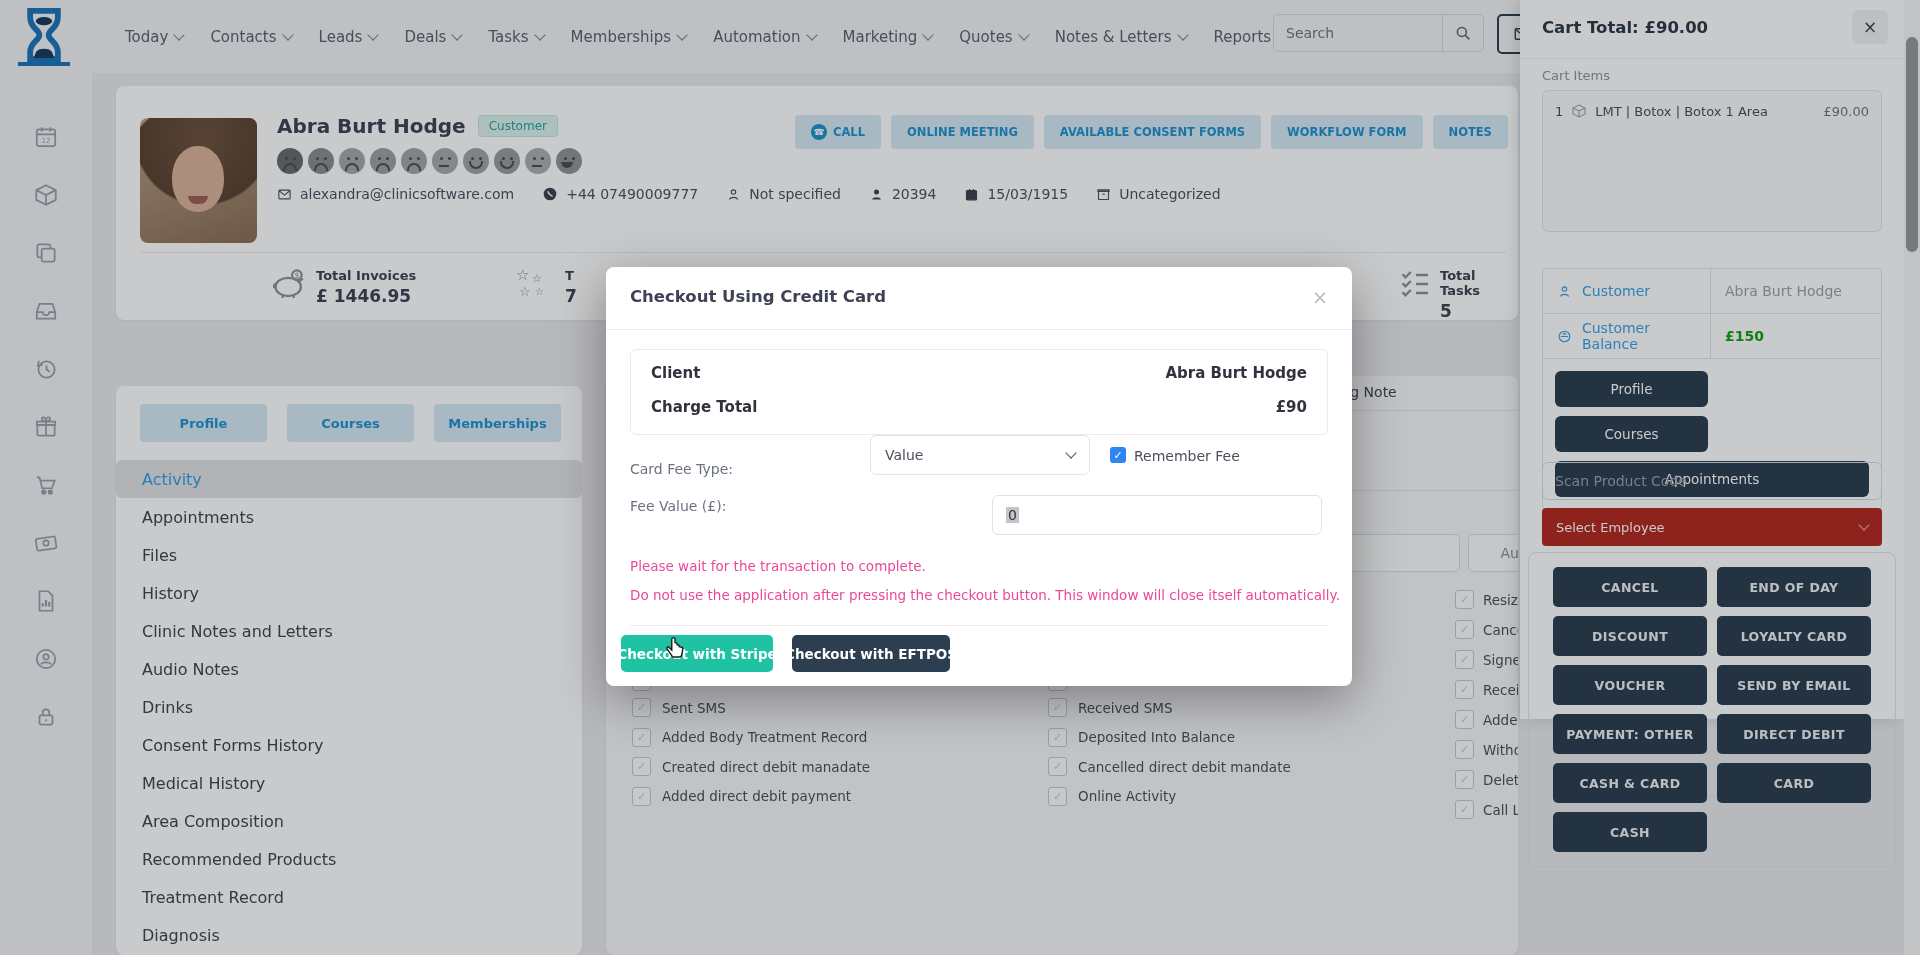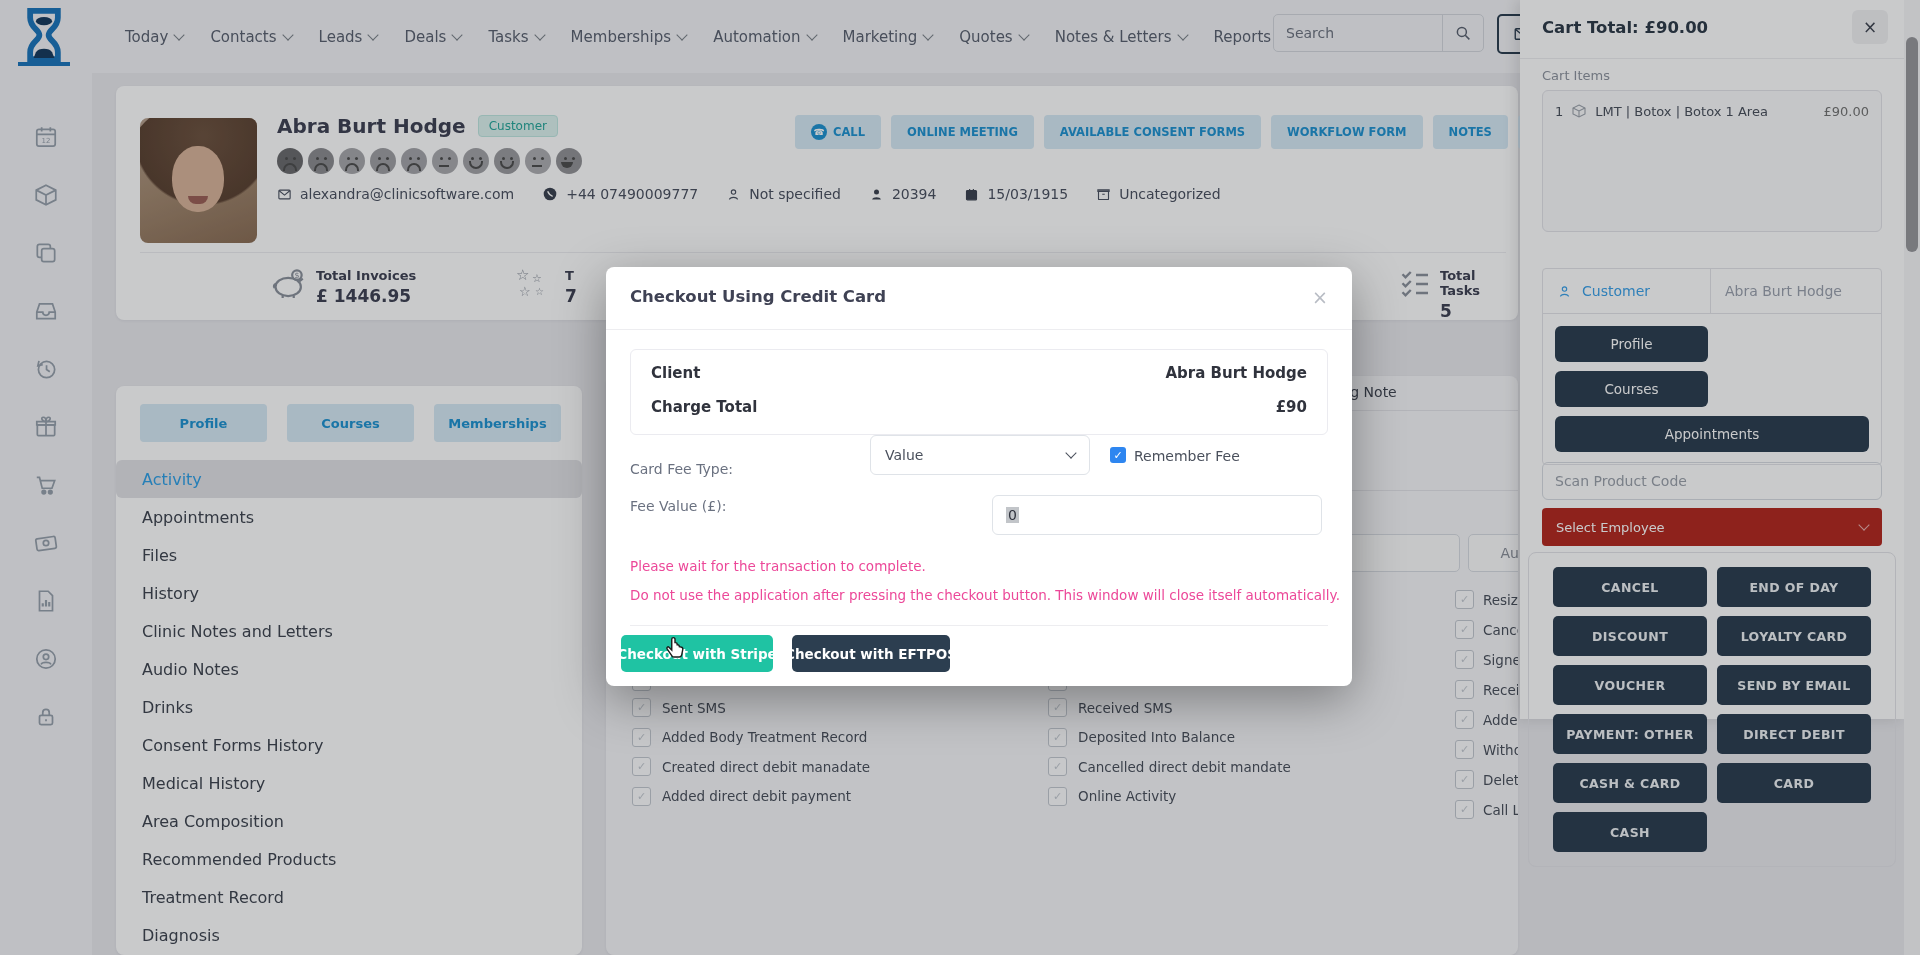--- a/index.html
+++ b/index.html
@@ -753,20 +753,30 @@
       <div class="ct-row">
         <div class="ct-label">
           <svg width="15" height="15" viewBox="0 0 24 24" fill="none" stroke="#3aa0e8" stroke-width="1.8">
             <circle cx="12" cy="8" r="3.5"></circle>
               <path d="M5.5 20c1-4.5 12-4.5 13 0"></path>
             </svg>
           <span>Customer</span>
         </div>
         <div class="ct-value">Abra Burt Hodge</div>
       </div>
+      <div class="ct-row">
+        <div class="ct-label">
+          <svg width="15" height="15" viewBox="0 0 24 24" fill="none" stroke="#3aa0e8" stroke-width="1.8">
+            <circle cx="12" cy="12" r="8.5"></circle>
+              <path d="M6 12h12M9.5 9 12 6.5 14.5 9"></path>
+            </svg>
+          <span>Customer Balance</span>
+        </div>
+        <div class="ct-value green">£150</div>
+      </div>
       <div class="ct-btns">
         <div class="navy-btn half">Profile</div>
         <div class="navy-btn half">Courses</div>
         <div class="navy-btn full">Appointments</div>
       </div>
     </div>
 
     <div class="abs scan-input">
       <input type="text" placeholder="Scan Product Code" style="">
     </div>

